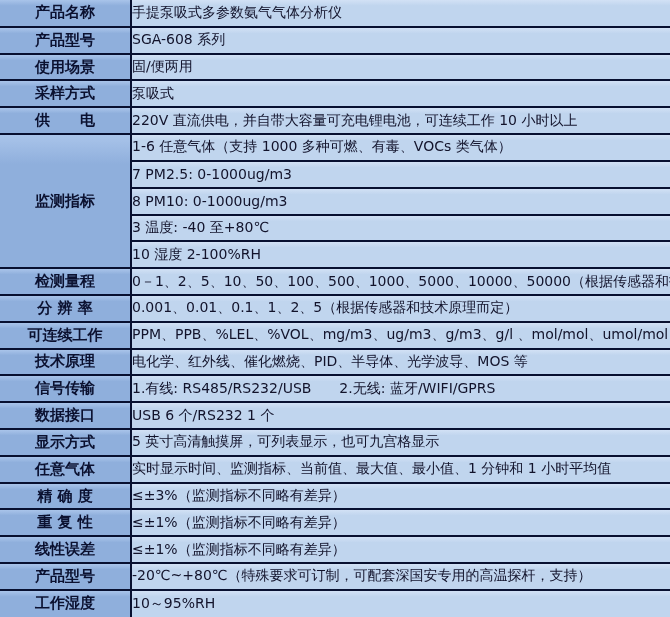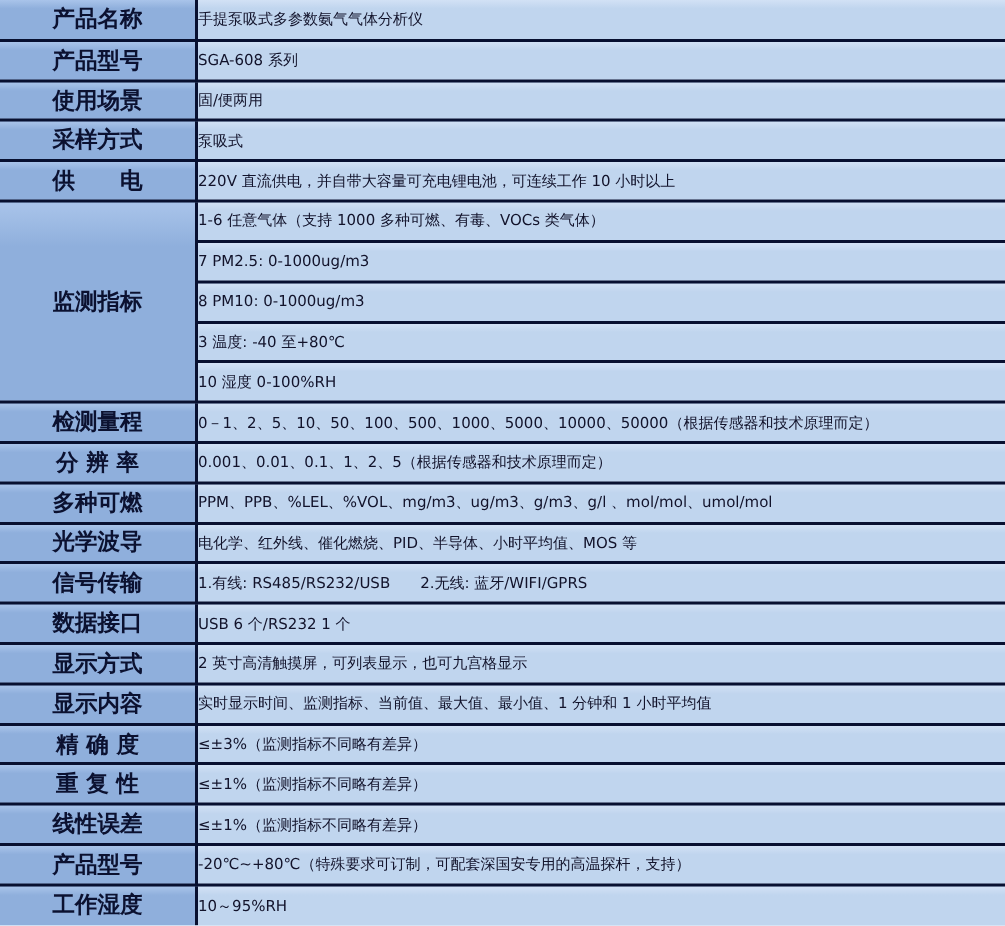--- a/index.html
+++ b/index.html
@@ -31,21 +31,21 @@
   table.spec td:last-child{border-right:none;}
   td.label{
     background:linear-gradient(180deg,var(--label-bg-light) 0%,var(--label-bg) 22%,var(--label-bg) 100%);
     color:var(--label-text);
     font-weight:bold;font-size:15px;text-align:center;
     white-space:pre;
   }
   td.value{
     background:linear-gradient(180deg,var(--value-bg-light) 0%,var(--value-bg) 22%,var(--value-bg) 100%);
     color:var(--value-text);
-    font-size:10px;text-align:left;
+    font-size:14px;text-align:left;
     padding-left:9px;padding-right:4px;
     white-space:pre;overflow:hidden;
   }
 </style>
 </head>
 <body>
 
 <div class="screen">
   <table class="spec">
     <colgroup>
@@ -80,52 +80,52 @@
         <tr>
           <td class="value">7 PM2.5: 0-1000ug/m3</td>
         </tr>
         <tr>
           <td class="value">8 PM10: 0-1000ug/m3</td>
         </tr>
         <tr>
           <td class="value">3 温度: -40 至+80℃</td>
         </tr>
         <tr>
-          <td class="value">10 湿度 0-100%RH</td>
+          <td class="value">10 湿度 2-100%RH</td>
         </tr>
         <tr>
           <td class="label" rowspan="1">检测量程</td>
           <td class="value">0－1、2、5、10、50、100、500、1000、5000、10000、50000（根据传感器和技术原理而定）</td>
         </tr>
         <tr>
           <td class="label" rowspan="1">分 辨 率</td>
           <td class="value">0.001、0.01、0.1、1、2、5（根据传感器和技术原理而定）</td>
         </tr>
         <tr>
-          <td class="label" rowspan="1">多种可燃</td>
+          <td class="label" rowspan="1">可连续工作</td>
           <td class="value">PPM、PPB、%LEL、%VOL、mg/m3、ug/m3、g/m3、g/l 、mol/mol、umol/mol</td>
         </tr>
         <tr>
-          <td class="label" rowspan="1">光学波导</td>
-          <td class="value">电化学、红外线、催化燃烧、PID、半导体、小时平均值、MOS 等</td>
+          <td class="label" rowspan="1">技术原理</td>
+          <td class="value">电化学、红外线、催化燃烧、PID、半导体、光学波导、MOS 等</td>
         </tr>
         <tr>
           <td class="label" rowspan="1">信号传输</td>
           <td class="value">1.有线: RS485/RS232/USB　　2.无线: 蓝牙/WIFI/GPRS</td>
         </tr>
         <tr>
           <td class="label" rowspan="1">数据接口</td>
           <td class="value">USB 6 个/RS232 1 个</td>
         </tr>
         <tr>
           <td class="label" rowspan="1">显示方式</td>
-          <td class="value">2 英寸高清触摸屏，可列表显示，也可九宫格显示</td>
+          <td class="value">5 英寸高清触摸屏，可列表显示，也可九宫格显示</td>
         </tr>
         <tr>
-          <td class="label" rowspan="1">显示内容</td>
+          <td class="label" rowspan="1">任意气体</td>
           <td class="value">实时显示时间、监测指标、当前值、最大值、最小值、1 分钟和 1 小时平均值</td>
         </tr>
         <tr>
           <td class="label" rowspan="1">精 确 度</td>
           <td class="value">≤±3%（监测指标不同略有差异）</td>
         </tr>
         <tr>
           <td class="label" rowspan="1">重 复 性</td>
           <td class="value">≤±1%（监测指标不同略有差异）</td>
         </tr>

